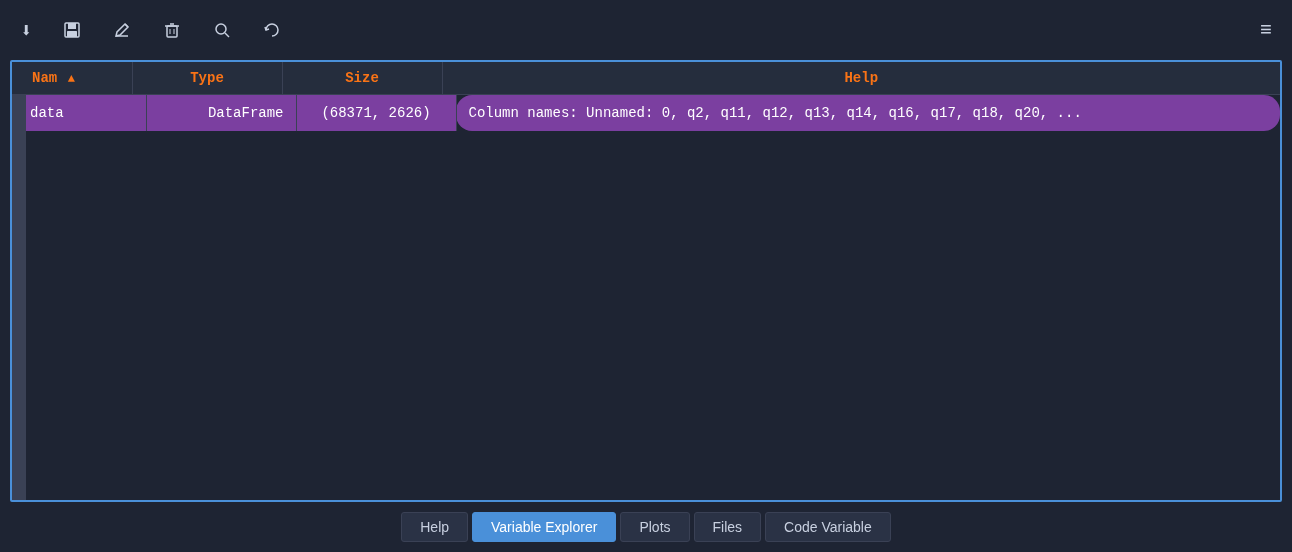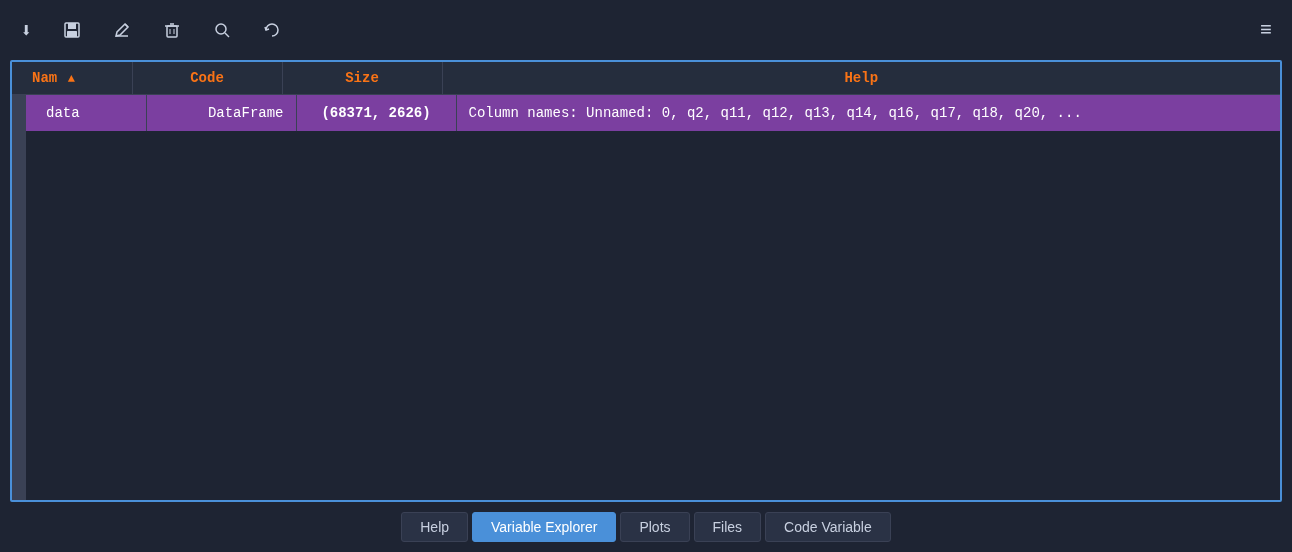--- a/index.html
+++ b/index.html
@@ -103,31 +103,32 @@
     tbody tr td {
       padding: 10px 12px;
       font-size: 14px;
       border-right: 1px solid #3a4155;
       font-family: 'Courier New', Courier, monospace;
       vertical-align: top;
     }
 
     tbody tr td:last-child {
       border-right: none;
+      border-radius: 16px;
     }
 
     tbody tr.selected {
       background-color: #7b3fa0;
     }
 
     tbody tr.selected td {
       color: #ffffff;
     }
 
-    .td-name { padding-left: 20px; }
+    .td-name { padding-left: 4px; }
 
     
     .table-body-wrapper {
       display: flex;
       flex: 1;
       overflow: hidden;
     }
 
     .left-accent {
       width: 14px;
@@ -224,21 +225,21 @@
   <div class="table-container">
 
     <table>
       <thead>
         <tr>
           <th class="col-name">
             <span>Nam</span>
             <span class="sort-arrow">▲</span>
           </th>
           <th class="col-type">
-            <span>Code</span>
+            <span>Type</span>
           </th>
           <th class="col-size">
             <span>Size</span>
           </th>
           <th class="col-value">
             <span>Help</span>
           </th>
         </tr>
       </thead>
     </table>
@@ -250,21 +251,21 @@
           <colgroup>
             <col style="width:120px">
             <col style="width:150px">
             <col style="width:160px">
             <col>
           </colgroup>
           <tbody>
             <tr class="selected">
               <td class="td-name">data</td>
               <td style="text-align:right;">DataFrame</td>
-              <td style="text-align:center;font-weight:bold;">(68371, 2626)</td>
+              <td style="text-align:center;">(68371, 2626)</td>
               <td>Column names: Unnamed: 0, q2, q11, q12, q13, q14, q16, q17, q18, q20, ...</td>
             </tr>
           </tbody>
         </table>
       </div>
     </div>
   </div>
 </div>
 
 <div class="bottom-tabs">

